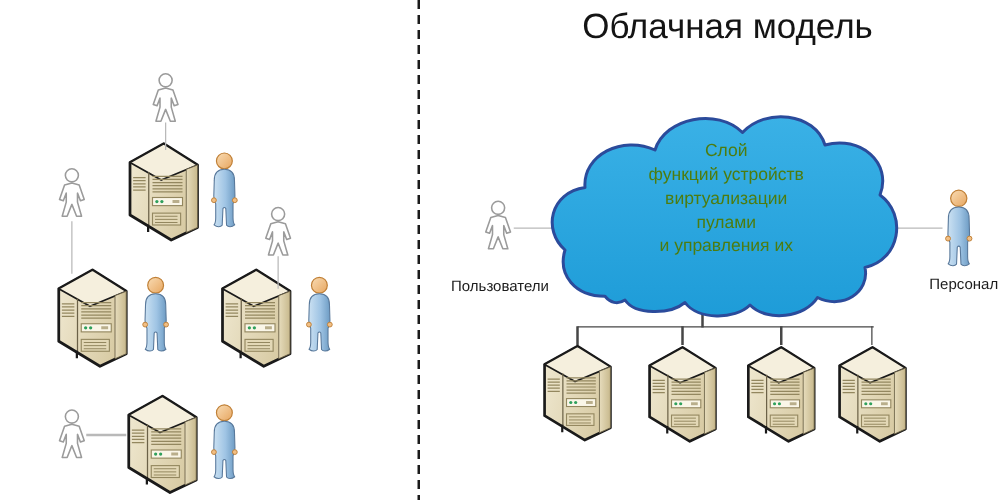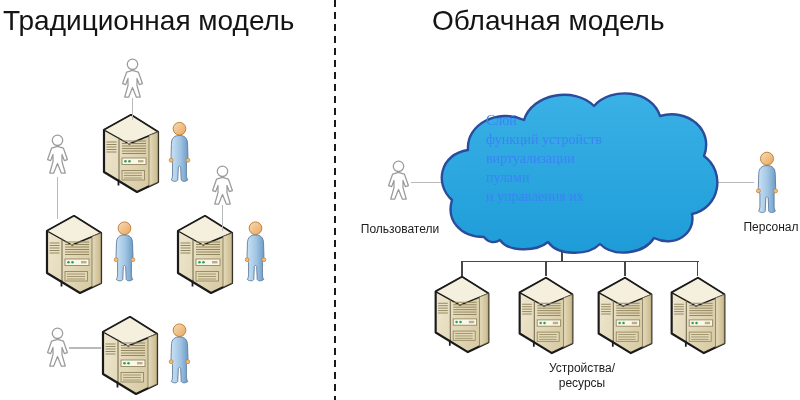--- a/index.html
+++ b/index.html
@@ -5,37 +5,36 @@
   html,body{margin:0;padding:0;background:#fff;}
   #stage{
     position:relative;width:800px;height:400px;background:#ffffff;
     overflow:hidden;font-family:"Liberation Sans",sans-serif;
   }
   .abs{position:absolute;}
   .title{
     font-size:28px;font-weight:400;color:#141414;letter-spacing:0px;
     white-space:nowrap;line-height:1.1;
   }
-  .title.centered{text-align:left;}
+  .title.centered{text-align:center;}
   .connector{background:#b9b9b9;z-index:3;}
   .treeline{background:#474747;z-index:1;}
   .icon-wrap{z-index:2;}
   .icon-wrap svg{display:block;}
   #divider{
     width:2px;height:400px;z-index:4;
     background:repeating-linear-gradient(to bottom,#1a1a1a 0 7px,transparent 7px 12px);
   }
   .small-label{
     font-size:12px;color:#1c1c1c;text-align:center;line-height:15px;white-space:nowrap;
     z-index:5;
   }
   #cloud-text{
-    width:190px;font-size:14px;line-height:19px;color:#3b82f6;
+    width:190px;text-align:center;font-size:14px;line-height:19px;color:#4d7c0f;
     z-index:3;
-    font-family:Liberation Serif, serif;
   }
   #cloud-text div{white-space:nowrap;}
 </style>
 </head>
 <body>
 
 <svg width="0" height="0" style="position:absolute" aria-hidden="true">
   <defs>
     <linearGradient id="gFront" x1="0" y1="0" x2="1" y2="0.35">
       <stop offset="0" stop-color="#F0E9D2"></stop>
@@ -105,21 +104,20 @@
     <symbol id="sym-person-outline" viewBox="0 0 30 46">
       <circle cx="15" cy="7.2" r="5.8" fill="#ffffff" stroke="#9B9B9B" stroke-width="1.4"></circle>
       <path d="M15,14 L21.5,15.8 L26,28.6 L22.6,29.8 L20,23 L20,31 L23.6,43.6 L19.2,43.6
                L15,33 L10.8,43.6 L6.4,43.6 L10,31 L10,23 L7.4,29.8 L4,28.6 L8.5,15.8 Z" fill="#ffffff" stroke="#9B9B9B" stroke-width="1.4" stroke-linejoin="round"></path>
     </symbol>
   </defs>
 </svg>
 
 <div id="stage">
 
-  <div class="abs title" style="left:3px;top:6px;">Традиционная модель</div>
 
   <div class="abs icon-wrap" style="left:119px;top:56px;">
     <svg width="27" height="45" preserveAspectRatio="none">
         <use href="#sym-person-outline"></use>
       </svg>
   </div>
   <div class="abs connector" style="left:131.5px;top:98px;width:1.5px;height:22px;"></div>
   <div class="abs icon-wrap" style="left:102px;top:112px;">
     <svg width="58" height="82">
         <use href="#sym-server"></use>
@@ -243,18 +241,14 @@
     <svg width="58" height="80">
         <use href="#sym-server"></use>
       </svg>
   </div>
   <div class="abs icon-wrap" style="left:669px;top:275px;">
     <svg width="58" height="80">
         <use href="#sym-server"></use>
       </svg>
   </div>
 
-  <div class="abs small-label" style="left:512px;top:361px;width:140px;">
-    <div>Устройства/</div>
-    <div>ресурсы</div>
-  </div>
 
 </div>
 
 </body></html>

